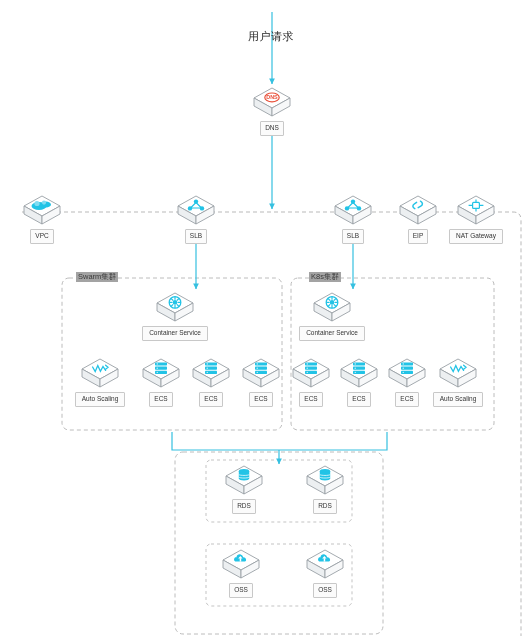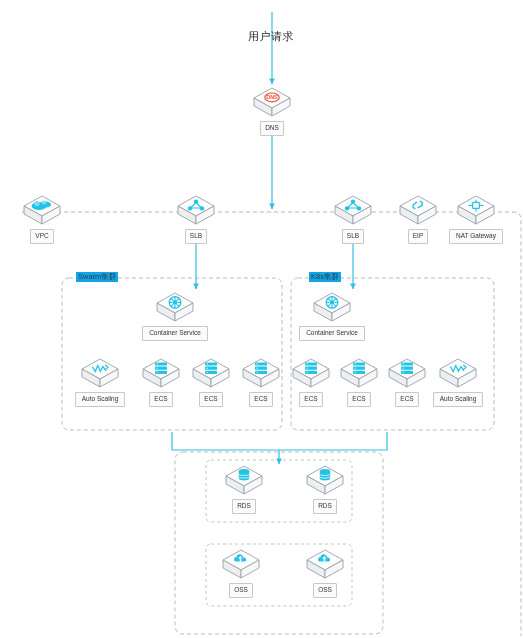--- a/index.html
+++ b/index.html
@@ -37,21 +37,21 @@
     white-space: nowrap;
     letter-spacing: .5px;
   }
 
   
   .zone-label {
     position: absolute;
     font-size: 7.5px;
     color: #3b3b3b;
     white-space: nowrap;
-    background: #0ea5e9;
+    background: #a3a3a3;
     padding: 0 2px;
   }
 
   
   .node {
     position: absolute;
     width: 56px;
     display: flex;
     flex-direction: column;
     align-items: center;

